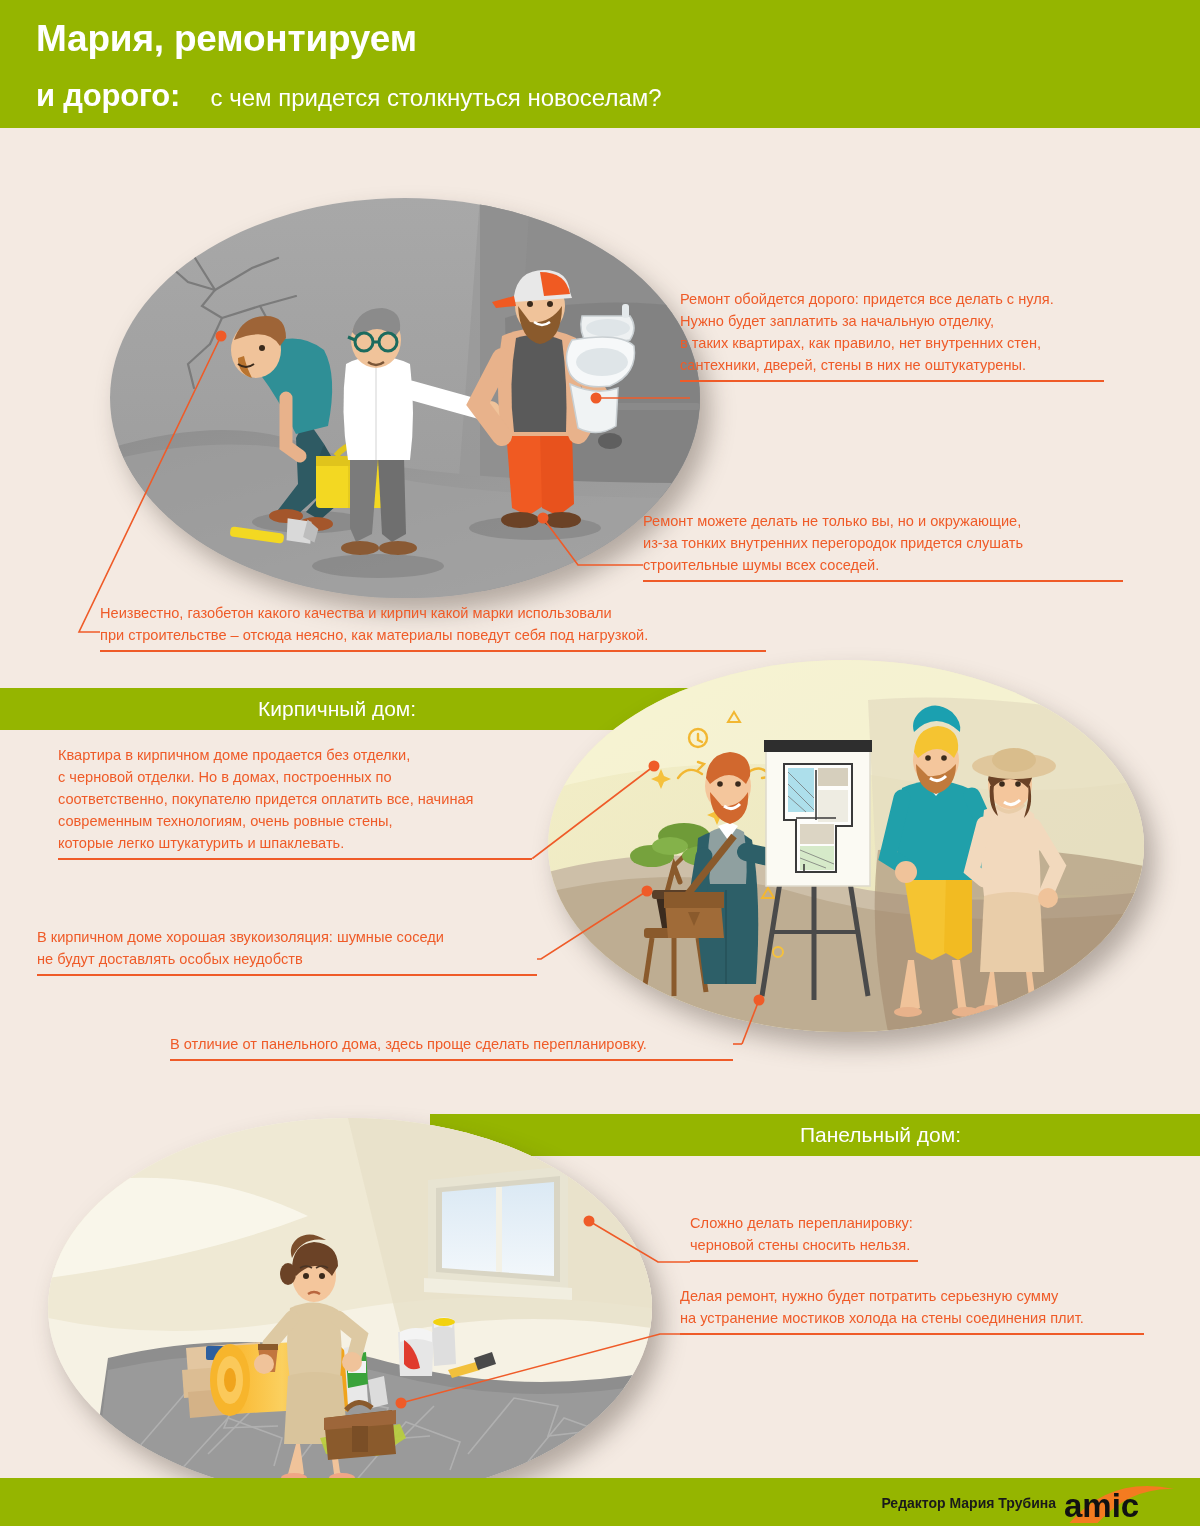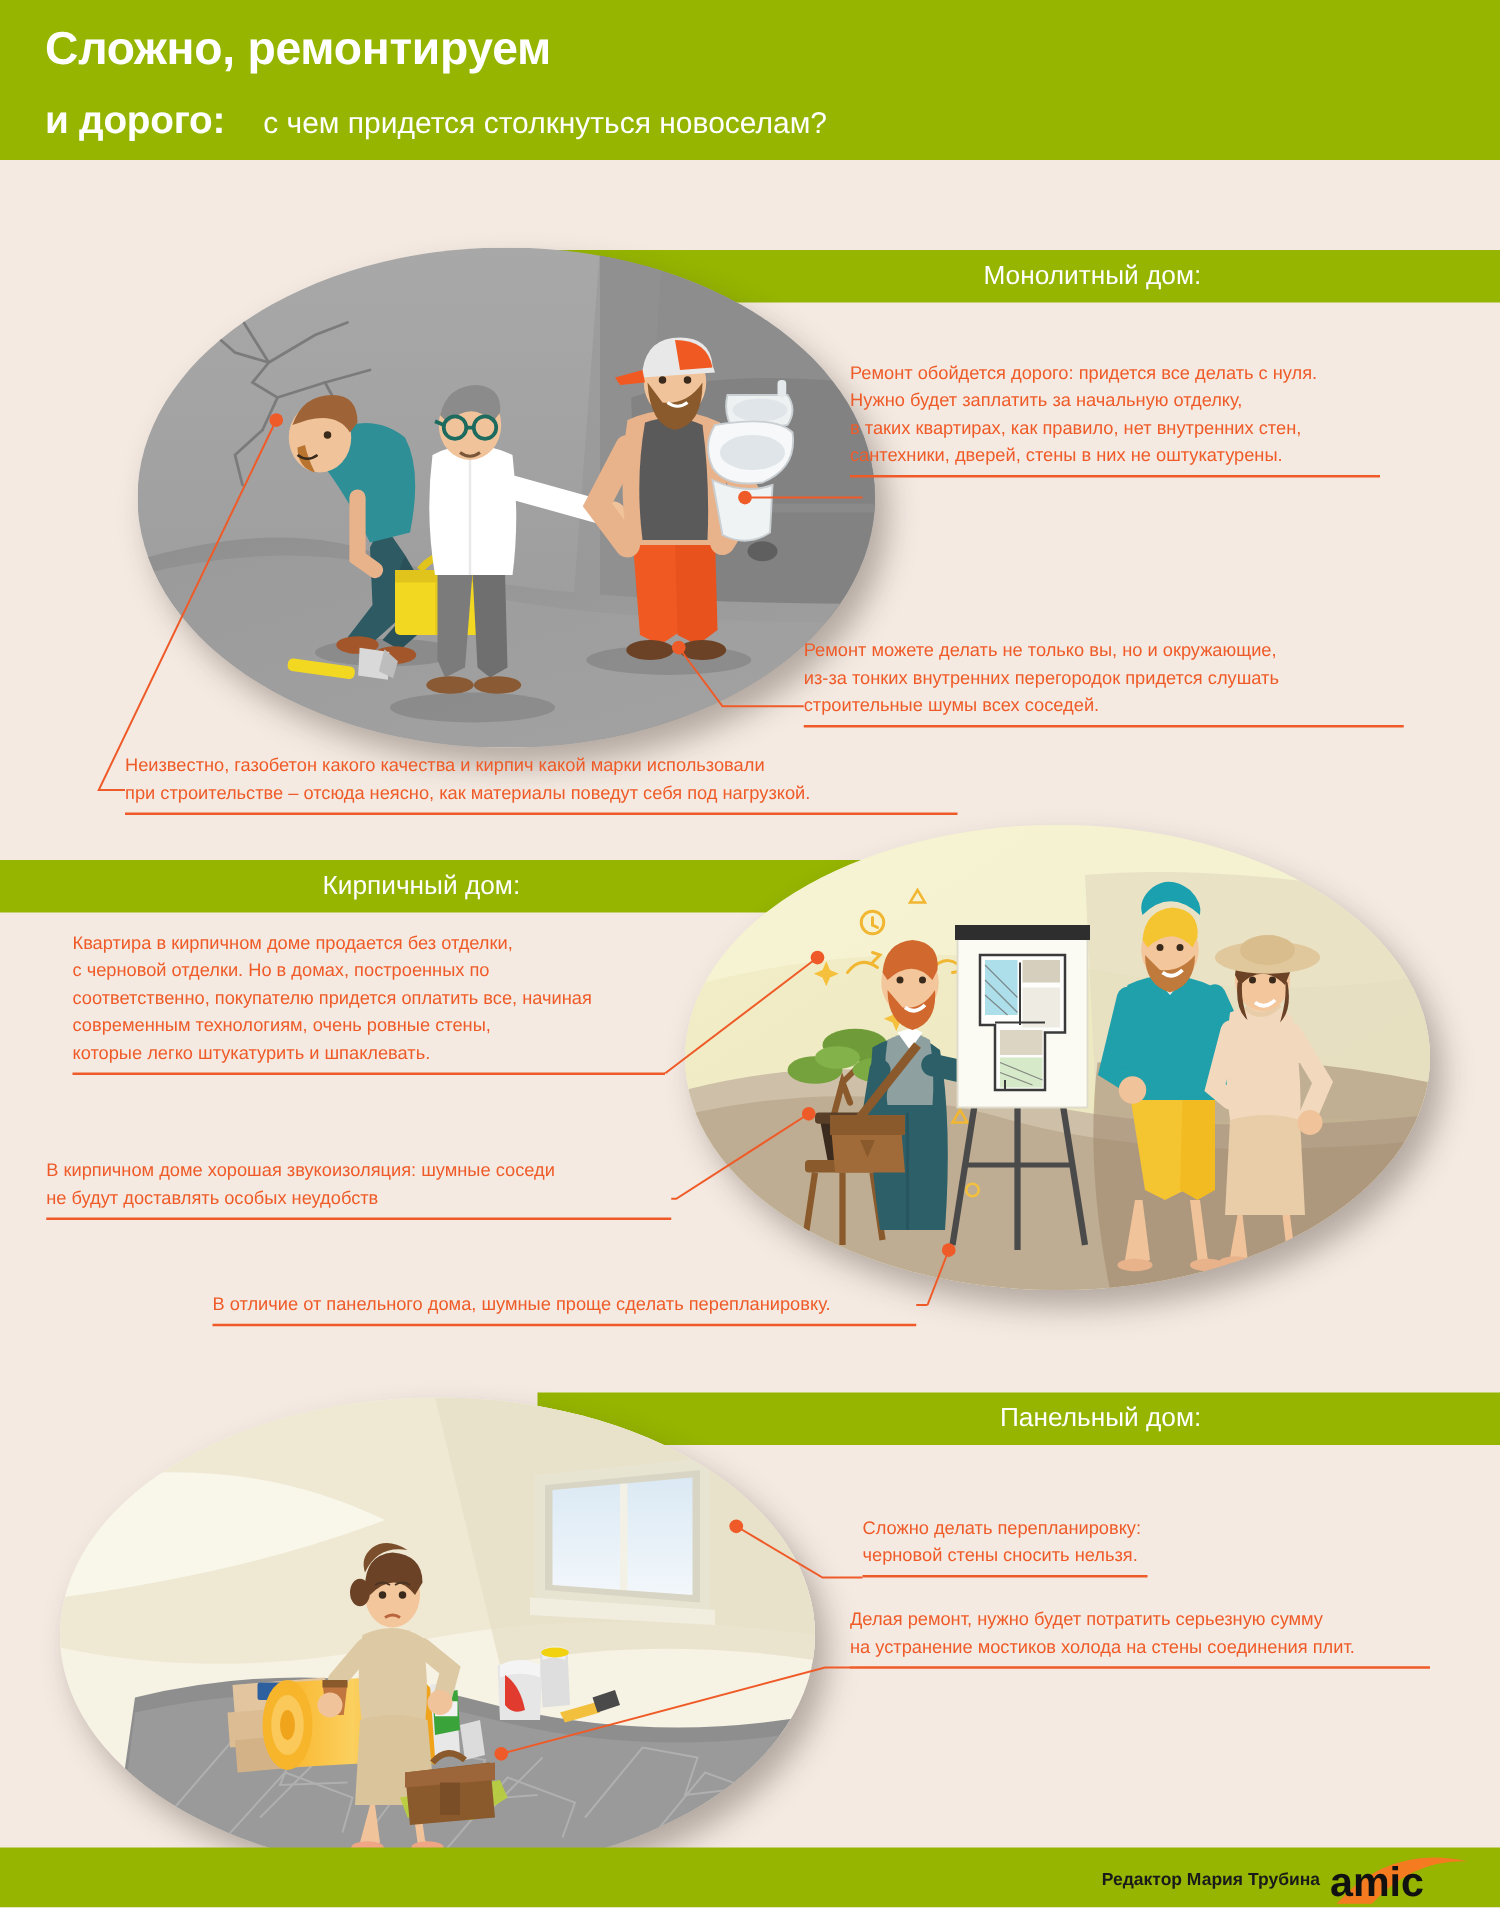--- a/index.html
+++ b/index.html
@@ -128,30 +128,27 @@
     width: 1200px; height: 1526px;
     pointer-events: none;
   }
 </style>
 </head>
 <body>
 
 <div id="page">
 
   <div id="header">
-    <div id="title-line1">Сложно, ремонтируем</div>
+    <div id="title-line1">Мария, ремонтируем</div>
     <div id="title-line2">
       <span id="title-strong">и дорого:</span>
       <span id="title-sub">с чем придется столкнуться новоселам?</span>
     </div>
   </div>
 
-  <div class="band" id="band1">
-    <div class="band-label">Монолитный дом:</div>
-  </div>
   <div class="band" id="band2">
     <div class="band-label">Кирпичный дом:</div>
   </div>
   <div class="band" id="band3">
     <div class="band-label">Панельный дом:</div>
   </div>
 
   <div class="scene" id="scene1">
     <svg viewBox="0 0 590 400" width="590" height="400">
       <defs>
@@ -609,21 +606,21 @@
     <span class="rule"></span>
   </div>
 
   <div class="callout" id="c5">
     <span class="c-line">В кирпичном доме хорошая звукоизоляция: шумные соседи</span>
     <span class="c-line">не будут доставлять особых неудобств</span>
     <span class="rule"></span>
   </div>
 
   <div class="callout" id="c6">
-    <span class="c-line">В отличие от панельного дома, шумные проще сделать перепланировку.</span>
+    <span class="c-line">В отличие от панельного дома, здесь проще сделать перепланировку.</span>
     <span class="rule"></span>
   </div>
 
   <div class="callout" id="c7">
     <span class="c-line">Сложно делать перепланировку:</span>
     <span class="c-line">черновой стены сносить нельзя.</span>
     <span class="rule"></span>
   </div>
 
   <div class="callout" id="c8">

